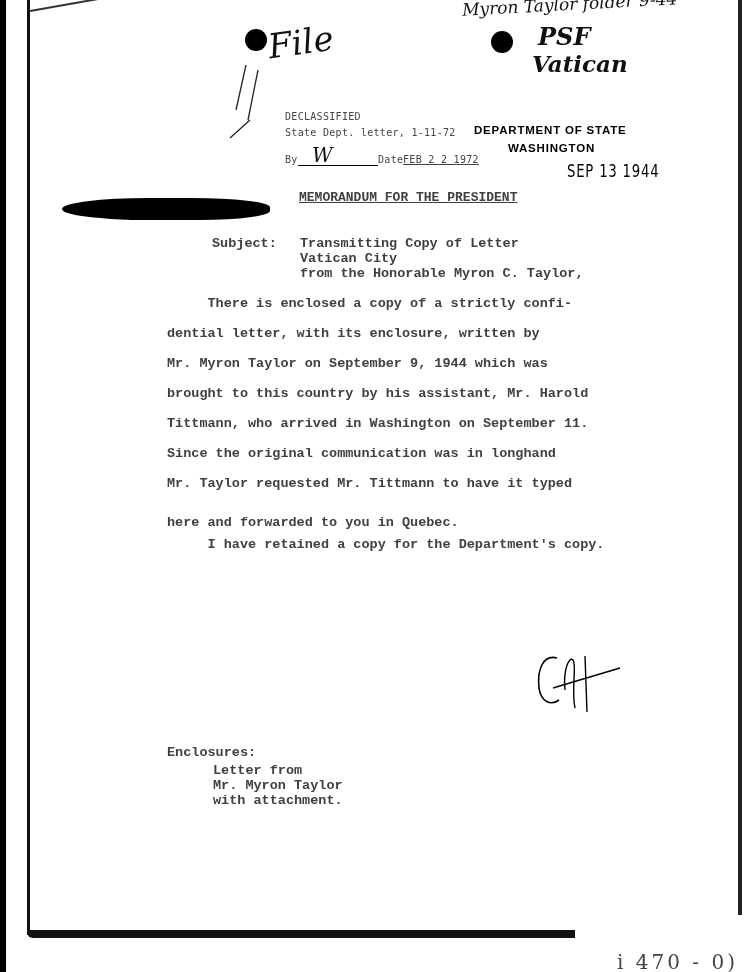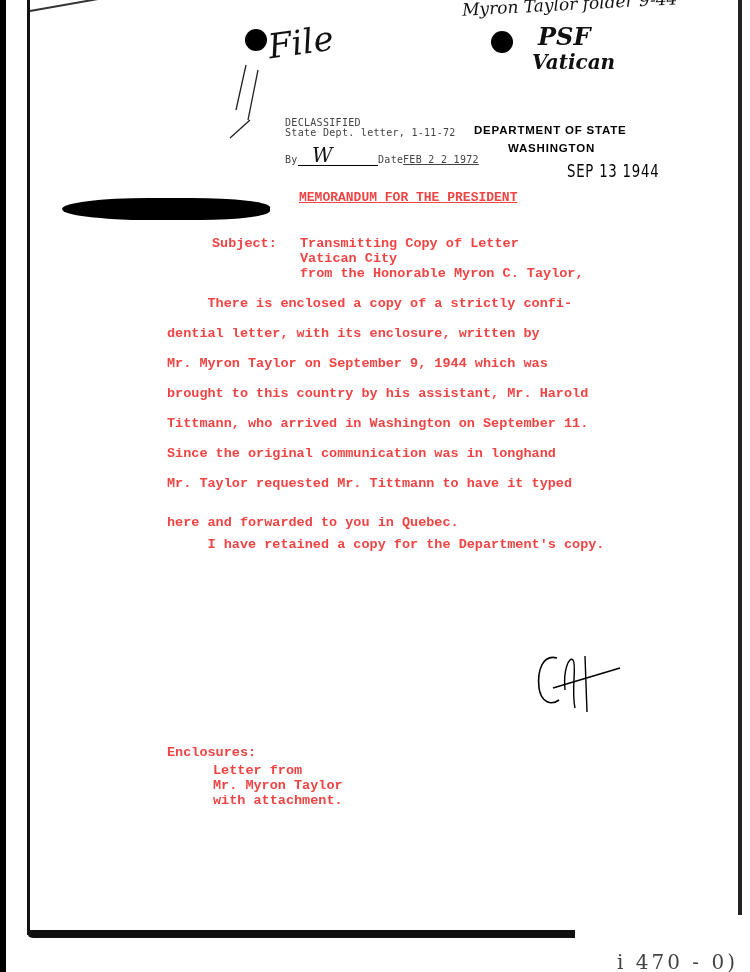--- a/index.html
+++ b/index.html
@@ -12,21 +12,21 @@
     
     .edge-left-outer { left: 0; top: 0; width: 6px; height: 972px; background: #000; }
     .edge-left-inner { left: 27px; top: 0; width: 3px; height: 935px; background: #111; }
     .edge-bottom { left: 27px; top: 930px; width: 548px; height: 8px; background: #111; border-bottom-left-radius: 6px; }
     .edge-right { left: 738px; top: 0; width: 4px; height: 915px; background: #222; }
     .pencil-line { left: 30px; top: 10px; width: 80px; height: 2px; background: #333; transform: rotate(-10deg); transform-origin: left; }
 
     .punch { width: 22px; height: 22px; border-radius: 50%; background: #000; }
 
     .hand { font-family: "DejaVu Serif", serif; font-style: italic; color: #111; }
-    .typed { font-family: "Liberation Mono", "DejaVu Sans Mono", monospace; font-weight: bold; font-size: 13.5px; color: #ef4444; white-space: pre; }
+    .typed { font-family: "Liberation Mono", "DejaVu Sans Mono", monospace; font-weight: bold; font-size: 13.5px; color: #404040; white-space: pre; }
     .stamp { font-family: "DejaVu Sans Mono", monospace; font-size: 10px; color: #444; white-space: pre; letter-spacing: 0.3px; }
     .letterhead { font-family: "Liberation Sans", sans-serif; font-weight: bold; font-size: 11.5px; letter-spacing: 0.8px; }
     .datestamp { font-family: "DejaVu Sans", sans-serif; font-size: 17px; transform: scaleX(0.78); transform-origin: left; letter-spacing: 1px; }
     .title { text-decoration: underline; font-weight: bold; font-size: 13px; }
     .redaction { left: 62px; top: 198px; width: 208px; height: 22px; background: #000; border-radius: 50% 45% 40% 50% / 60% 50% 50% 60%; }
     .body-line { left: 167px; font-size: 13.5px; }
     .signature { left: 535px; top: 650px; width: 90px; height: 65px; }
   </style>
 </head>
 <body>
@@ -39,23 +39,23 @@
 
 <div class="abs punch" style="left:245px;top:29px;"></div>
 <div class="abs punch" style="left:491px;top:31px;"></div>
 
 <div class="abs hand" style="left:462px;top:-6px;font-size:17px;transform:rotate(-3deg);">Myron Taylor folder 9-44</div>
 <div class="abs hand" style="left:268px;top:22px;font-size:34px;transform:rotate(-8deg);">File</div>
 <svg class="abs" style="left:228px;top:60px;" width="40" height="85">
   <path d="M18 5 L8 50 M30 10 L20 60 M2 78 L22 60" stroke="#222" stroke-width="1.3" fill="none"></path>
 </svg>
 <div class="abs hand" style="left:538px;top:22px;font-size:24px;font-weight:bold;">PSF</div>
-<div class="abs hand" style="left:532px;top:50px;font-size:20px;font-weight:bold;">Vatican</div>
+<div class="abs hand" style="left:532px;top:50px;font-size:23px;font-weight:bold;">Vatican</div>
 
-<div class="abs stamp" style="left:285px;top:117px;">DECLASSIFIED</div>
+<div class="abs stamp" style="left:285px;top:111px;">DECLASSIFIED</div>
 <div class="abs stamp" style="left:285px;top:127px;">State Dept. letter, 1-11-72</div>
 <div class="abs stamp" style="left:285px;top:154px;">By</div>
 <div class="abs" style="left:298px;top:165px;width:80px;height:1px;background:#000;"></div>
 <div class="abs hand" style="left:312px;top:143px;font-size:20px;">W</div>
 <div class="abs stamp" style="left:378px;top:154px;">Date</div>
 <div class="abs stamp" style="left:403px;top:154px;text-decoration:underline;">FEB 2 2 1972</div>
 
 <div class="abs letterhead" style="left:474px;top:124px;">DEPARTMENT OF STATE</div>
 <div class="abs letterhead" style="left:508px;top:142px;">WASHINGTON</div>
 <div class="abs datestamp" style="left:567px;top:161px;">SEP 13 1944</div>

